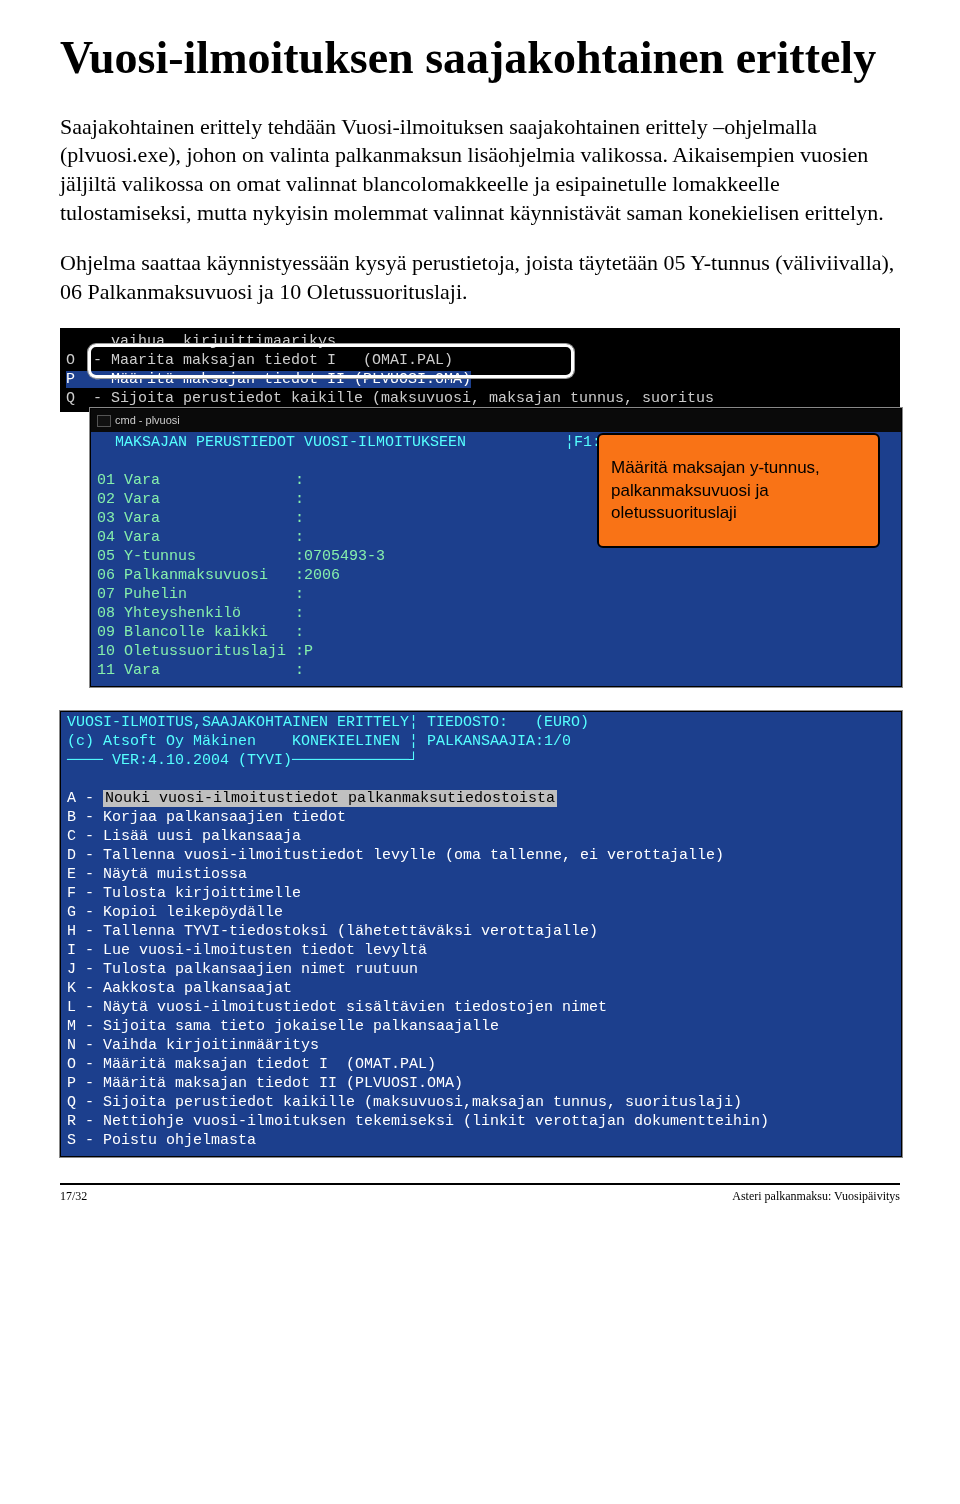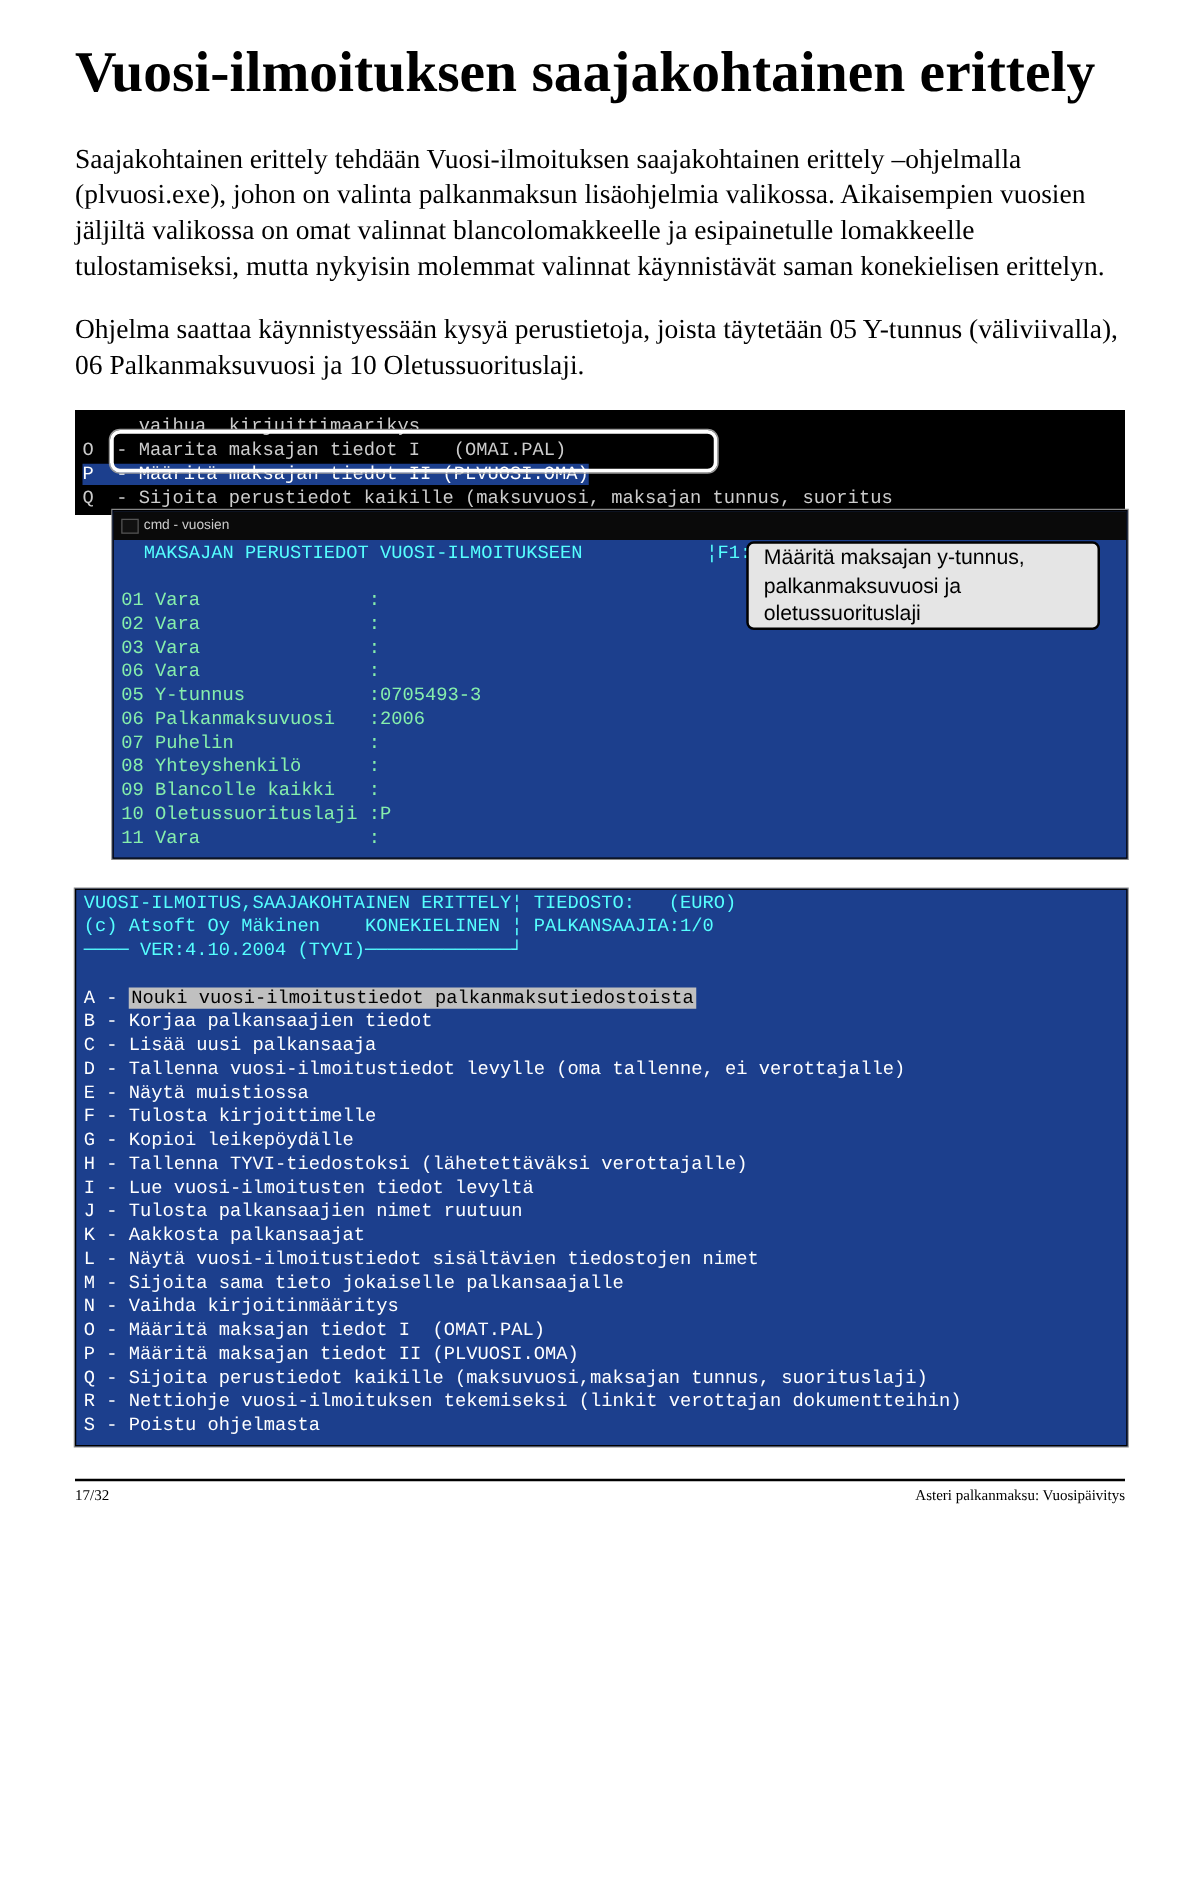--- a/index.html
+++ b/index.html
@@ -13,21 +13,21 @@
   .titlebar .icon{width:12px;height:10px;background:#111;border:1px solid #555;display:inline-block}
   .winbtns{display:flex;gap:2px}
   .winbtn{width:16px;height:14px;background:#d4d0c8;border:1px solid #888;font-size:9px;line-height:12px;text-align:center;color:#000;font-family:Arial}
   .console-body{padding:1px 6px 6px 6px;white-space:pre;color:#fff}
   .cyan{color:#5ff}
   .white{color:#fff}
   .yellow{color:#86efac}
   .grey{color:#ccc}
   .highlight-row{background:#c0c0c0;color:#000;padding:0 2px}
   .callout-wrap{position:relative}
-  .callout-bubble{position:absolute;background:#e5e5e5;border:2px solid #000;border-radius:6px;padding:0 12px;font-family:Arial,Tahoma,sans-serif;font-size:17px;line-height:1.3;color:#000;z-index:5}
+  .callout-bubble{position:absolute;background:#f97316;border:2px solid #000;border-radius:6px;padding:22px 12px;font-family:Arial,Tahoma,sans-serif;font-size:17px;line-height:1.3;color:#000;z-index:5}
   .outline{position:absolute;border:3px solid #fff;border-radius:8px;z-index:4;box-shadow:0 0 0 1px #999}
   .cropped-top{background:#000;color:#fff;font-family:"Courier New",monospace;font-size:15px;line-height:19px;white-space:pre;padding:4px 6px}
   .cropped-top .hl{background:#1c3f8d;color:#fff}
   .footer-area{margin-top:26px}
   .hr{border:none;border-top:2px solid #000;margin:6px 0 4px 0}
   .footer-row{display:flex;justify-content:space-between;font-size:12px}
   .sc1{height:auto}
 </style>
 </head>
 <body>
@@ -43,29 +43,29 @@
     <div class="cropped-top"><span class="grey">     vaihua  kirjuittimaarikys
 O  - Maarita maksajan tiedot I   (OMAI.PAL)</span>
 <span class="hl">P  - Määritä maksajan tiedot II (PLVUOSI.OMA)</span>
 <span class="grey">Q  - Sijoita perustiedot kaikille (maksuvuosi, maksajan tunnus, suoritus</span></div>
     <div class="outline" style="top:16px;left:28px;width:480px;height:28px"></div>
 
     <div class="console" style="margin-left:30px;margin-top:-4px;width:810px">
       <div class="titlebar">
         <div class="left">
             <span class="icon"></span>
-            <span>cmd - vuosien</span>
+            <span>cmd - plvuosi</span>
           </div>
       </div>
       <div class="console-body"><span class="cyan">  MAKSAJAN PERUSTIEDOT VUOSI-ILMOITUKSEEN           ¦F1:LEVYLLE&amp;P</span>
 
 <span id="sc1rows"><span class="yellow">01 Vara               :</span>
 <span class="yellow">02 Vara               :</span>
 <span class="yellow">03 Vara               :</span>
-<span class="yellow">06 Vara               :</span>
+<span class="yellow">04 Vara               :</span>
 <span class="yellow">05 Y-tunnus           :0705493-3</span>
 <span class="yellow">06 Palkanmaksuvuosi   :2006</span>
 <span class="yellow">07 Puhelin            :</span>
 <span class="yellow">08 Yhteyshenkilö      :</span>
 <span class="yellow">09 Blancolle kaikki   :</span>
 <span class="yellow">10 Oletussuorituslaji :P</span>
 <span class="yellow">11 Vara               :</span>
 </span></div>
     </div>
 

